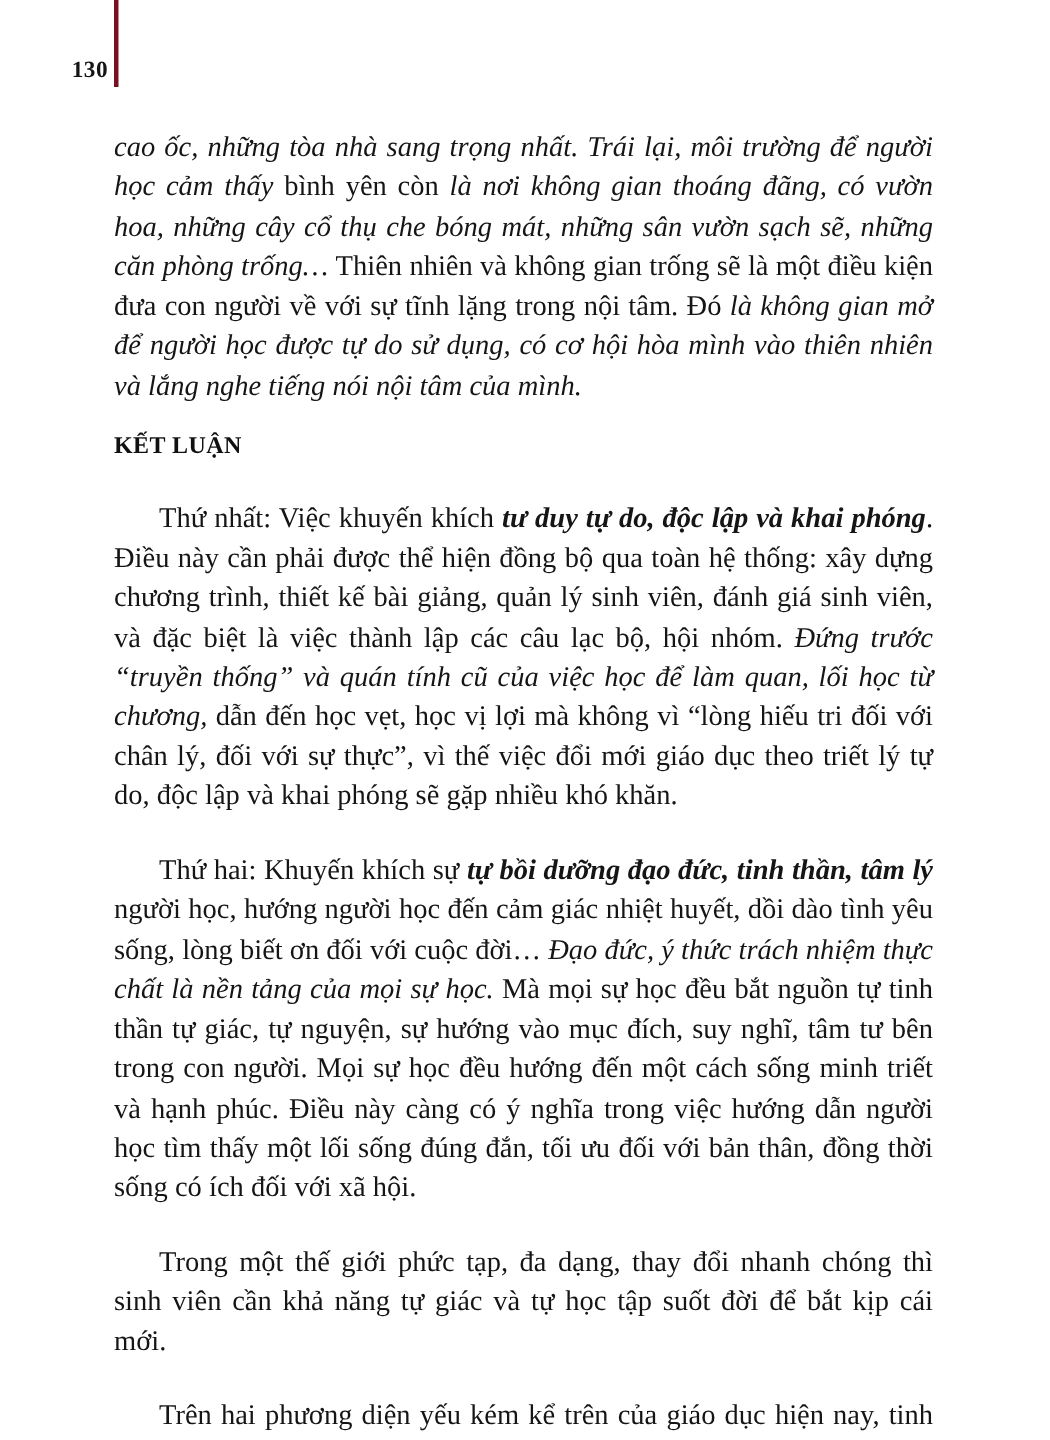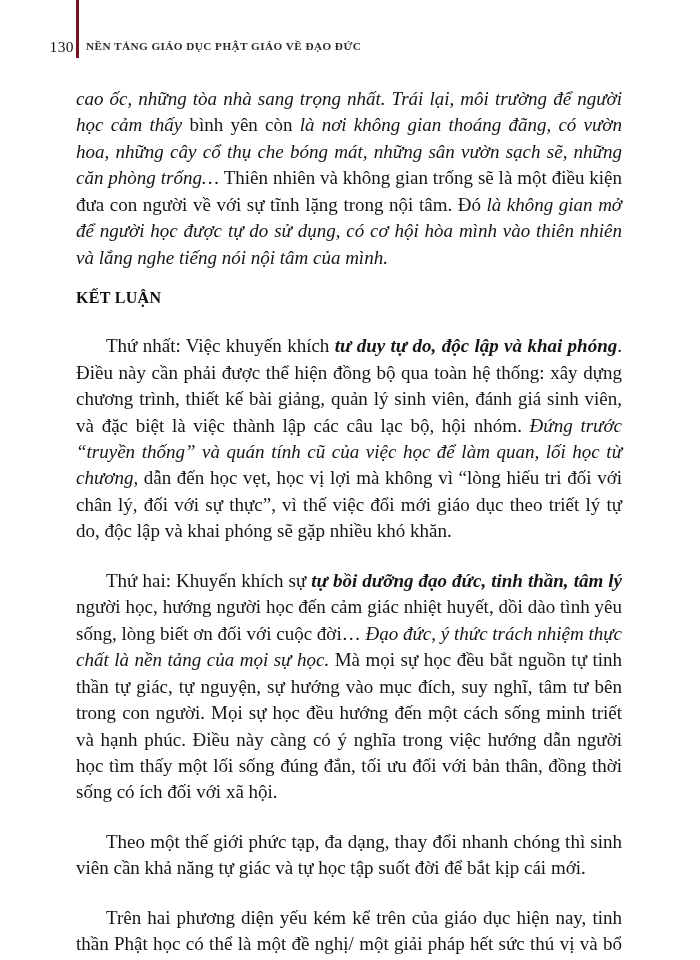--- a/index.html
+++ b/index.html
@@ -38,23 +38,23 @@
     width: 3px;
     height: 58px;
     background: #78101f;
   }
 
   .folio {
     position: absolute;
     left: 46px;
     top: 39px;
     width: 28px;
-    text-align: right;
+    text-align: center;
     font-size: 15.5px;
-    font-weight: normal;
+    font-weight: bold;
     letter-spacing: 0.4px;
     color: #141414;
     line-height: 1;
   }
 
   .head-title {
     position: absolute;
     left: 86px;
     top: 41px;
     font-size: 11.2px;
@@ -109,32 +109,31 @@
   }
 </style>
 </head>
 <body>
 
 <div class="page">
 
   <div class="running-head">
     <div class="head-rule"></div>
     <div class="folio">130</div>
-    <div class="head-title">NỀN TẢNG GIÁO DỤC PHẬT GIÁO VỀ ĐẠO ĐỨC</div>
   </div>
 
   <div class="textblock">
 
     <p class="para"><i>cao ốc, những tòa nhà sang trọng nhất. Trái lại, môi trường để người học cảm thấy </i><span>bình yên còn </span><i>là nơi không gian thoáng đãng, có vườn hoa, những cây cổ thụ che bóng mát, những sân vườn sạch sẽ, những căn phòng trống… </i><span>Thiên nhiên và không gian trống sẽ là một điều kiện đưa con người về với sự tĩnh lặng trong nội tâm. Đó </span><i>là không gian mở để người học được tự do sử dụng, có cơ hội hòa mình vào thiên nhiên và lắng nghe tiếng nói nội tâm của mình.</i></p>
 
     <h2 class="section-heading">KẾT LUẬN</h2>
 
 
     <p class="para indent spaced"><span>Thứ nhất: Việc khuyến khích </span><span class="bi">tư duy tự do, độc lập và khai phóng</span><span>. Điều này cần phải được thể hiện đồng bộ qua toàn hệ thống: xây dựng chương trình, thiết kế bài giảng, quản lý sinh viên, đánh giá sinh viên, và đặc biệt là việc thành lập các câu lạc bộ, hội nhóm. </span><i>Đứng trước “truyền thống” và quán tính cũ của việc học để làm quan, lối học từ chương, </i><span>dẫn đến học vẹt, học vị lợi mà không vì “lòng hiếu tri đối với chân lý, đối với sự thực”, vì thế việc đổi mới giáo dục theo triết lý tự do, độc lập và khai phóng sẽ gặp nhiều khó khăn.</span></p>
 
     <p class="para indent spaced"><span>Thứ hai: Khuyến khích sự </span><span class="bi">tự bồi dưỡng đạo đức, tinh thần, tâm lý</span><span> người học, hướng người học đến cảm giác nhiệt huyết, dồi dào tình yêu sống, lòng biết ơn đối với cuộc đời… </span><i>Đạo đức, ý thức trách nhiệm thực chất là nền tảng của mọi sự học.</i><span> Mà mọi sự học đều bắt nguồn tự tinh thần tự giác, tự nguyện, sự hướng vào mục đích, suy nghĩ, tâm tư bên trong con người. Mọi sự học đều hướng đến một cách sống minh triết và hạnh phúc. Điều này càng có ý nghĩa trong việc hướng dẫn người học tìm thấy một lối sống đúng đắn, tối ưu đối với bản thân, đồng thời sống có ích đối với xã hội.</span></p>
 
-    <p class="para indent spaced">Theo một thế giới phức tạp, đa dạng, thay đổi nhanh chóng thì sinh viên cần khả năng tự giác và tự học tập suốt đời để bắt kịp cái mới.</p>
+    <p class="para indent spaced">Trong một thế giới phức tạp, đa dạng, thay đổi nhanh chóng thì sinh viên cần khả năng tự giác và tự học tập suốt đời để bắt kịp cái mới.</p>
 
     <p class="para indent spaced stretch-last"><span>Trên hai phương diện yếu kém kể trên của giáo dục hiện nay, tinh thần Phật học có thể là một đề nghị/ một giải pháp hết sức thú vị và bổ ích. Về mặt giáo dục đạo đức, Đạo Phật chủ trương đi từ tự giác, đến giác tha, để cuối cùng đạt cứu cánh giác hạnh viên mãn. </span><i>Đạo Phật cũng nhấn mạnh thân giáo (làm gương), và tùy duyên, tùy</i></p>
 
   </div>
 </div>
 
 </body></html>

